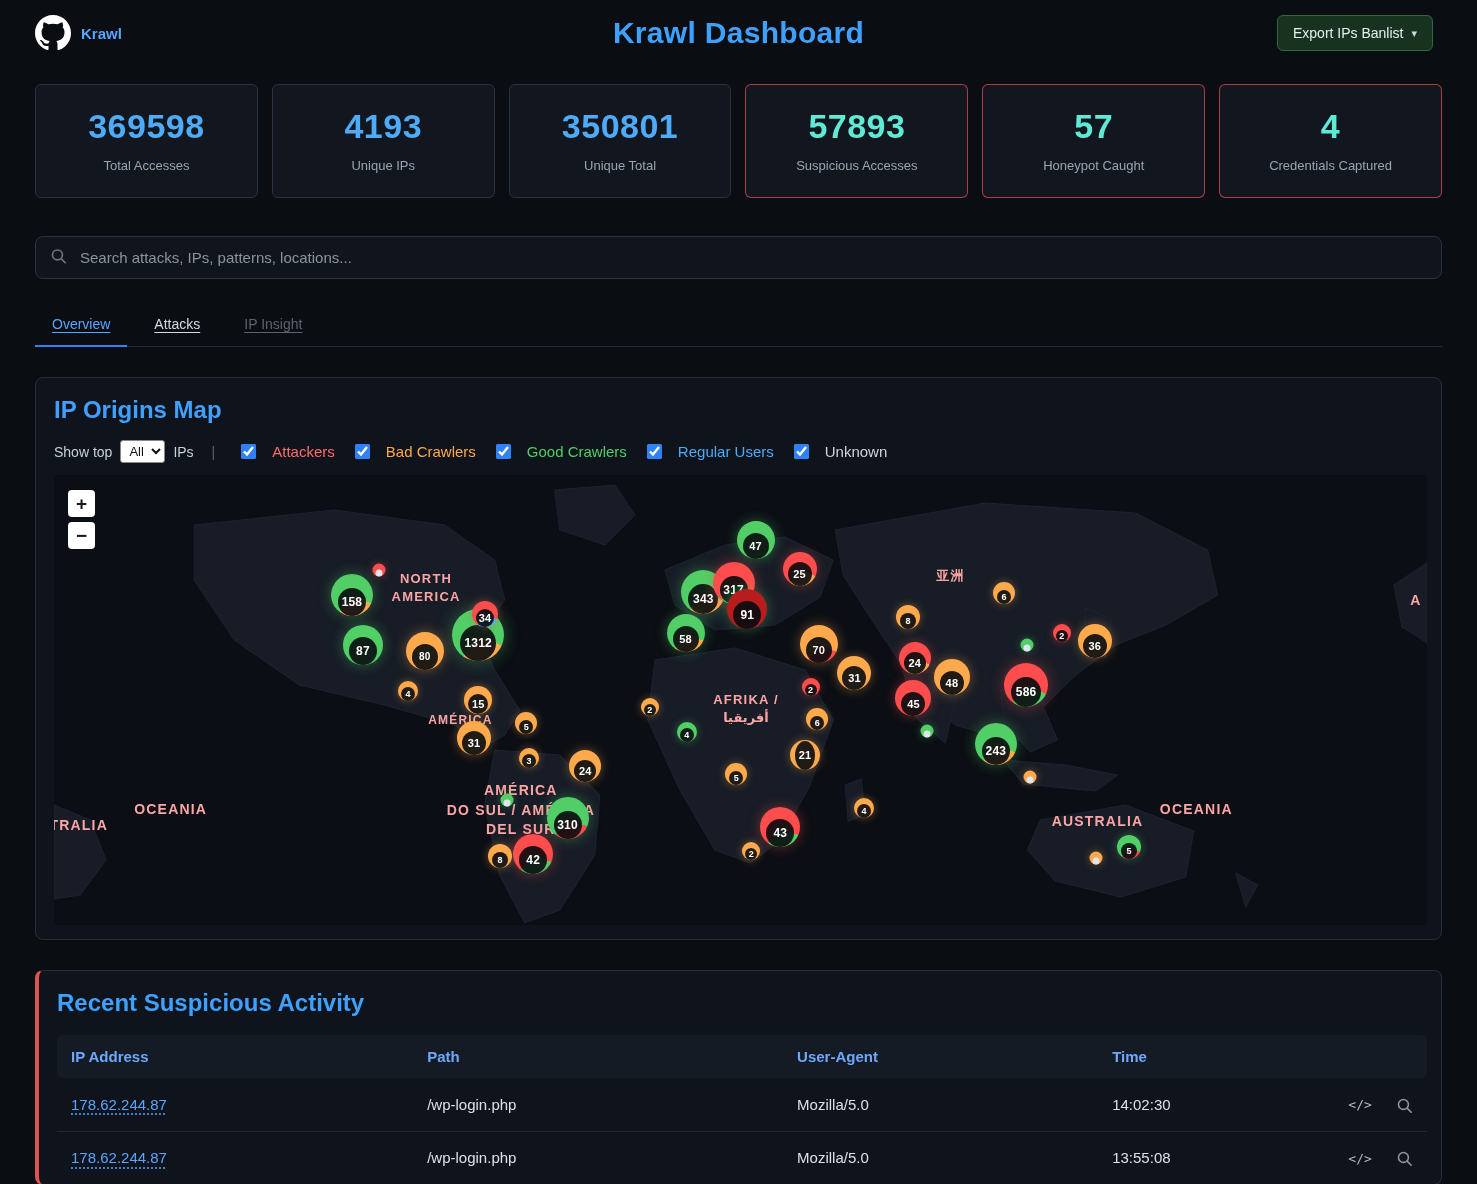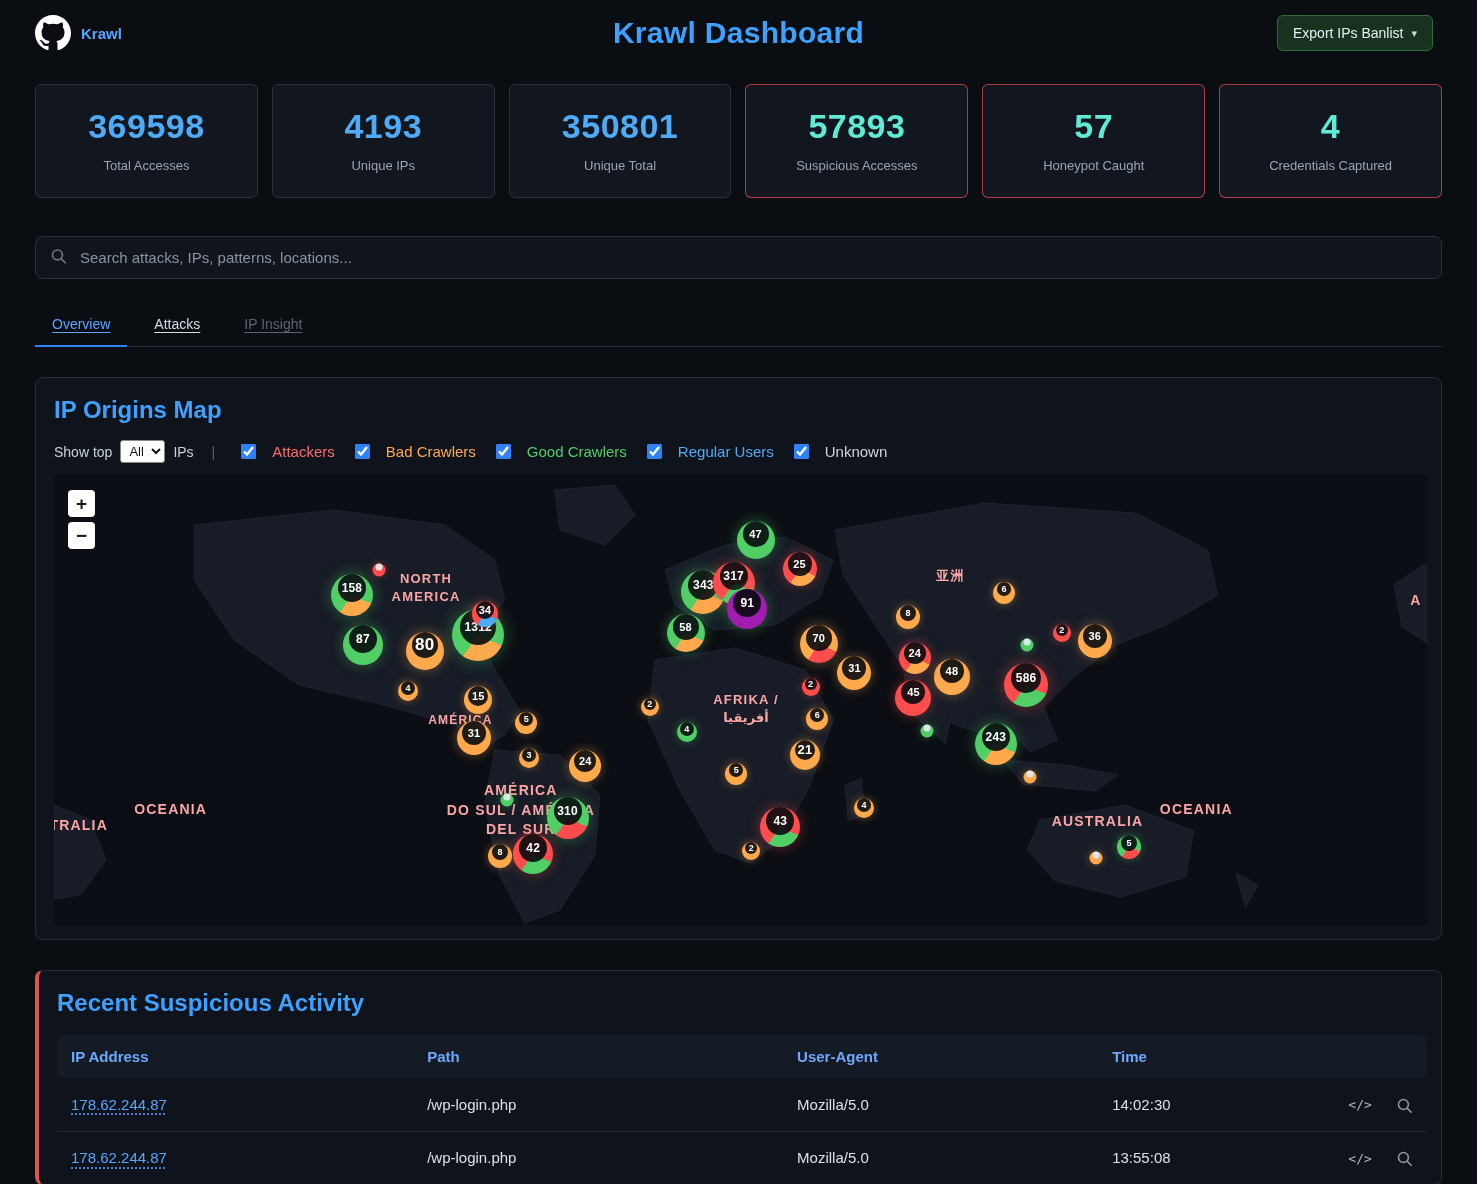--- a/index.html
+++ b/index.html
@@ -45,21 +45,21 @@
   .map-controls select { background:#ffffff; color:#111; border:1px solid #888; border-radius:3px; padding:2px 4px; font-size:13px; margin-right:8px; font-family:inherit; }
   .map-controls .sep { color:#5b6470; margin:0 6px 0 10px; }
   .legend-item { display:flex; align-items:center; gap:13px; margin-left:16px; font-size:15px; }
   .legend-item input { width:15px; height:15px; accent-color:#2f81f7; cursor:pointer; }
   
   .map { position:relative; height:450px; background:#0b0e14; border-radius:4px; overflow:hidden; }
   .map svg.world { position:absolute; inset:0; width:100%; height:100%; }
   .zoom { position:absolute; left:14px; top:15px; z-index:200; display:flex; flex-direction:column; gap:5px; }
   .zoom button { width:27px; height:27px; background:#fff; color:#16181c; border:none; border-radius:4px; font-size:19px; font-weight:700; cursor:pointer; line-height:1; padding:0; font-family:inherit; }
   .map-label { position:absolute; transform:translate(-50%,-50%); color:#fca5a5; font-weight:700; letter-spacing:1.2px; text-align:center; white-space:pre-line; line-height:1.4; z-index:1; }
-  .marker { position:absolute; transform:translate(-50%,-50%); border-radius:50%; display:flex; align-items:flex-start; justify-content:center; cursor:pointer; }
+  .marker { position:absolute; transform:translate(-50%,-50%); border-radius:50%; display:flex; align-items:flex-end; justify-content:center; cursor:pointer; }
   .marker-inner { border-radius:50%; background:rgba(8,11,16,.9); color:#fff; font-weight:700; display:flex; align-items:center; justify-content:center; letter-spacing:.2px; }
   
   .activity { border-left:4px solid #e05252; padding-bottom:0; }
   .activity table { width:100%; border-collapse:collapse; margin-top:18px; }
   .activity thead th { background:#151b25; color:#6ea8fe; text-align:left; font-size:15px; font-weight:700; padding:13px 14px; }
   .activity thead th:first-child { border-radius:6px 0 0 6px; }
   .activity thead th:last-child { border-radius:0 6px 6px 0; }
   .activity tbody td { padding:17px 14px; font-size:15px; color:#dbe1e8; border-top:1px solid #1f2633; }
   .activity tbody tr:first-child td { border-top:none; }
   .activity col.c-ip { width:26%; } .activity col.c-path { width:27%; }
@@ -224,37 +224,37 @@
   </div>
       <div class="marker" style="left: 54.3%; top: 20.9%; width: 34px; height: 34px; z-index: 166; background: conic-gradient(from 215deg, rgb(255, 77, 77) 0deg, rgb(255, 77, 77) 72%, rgb(255, 169, 77) 72%, rgb(255, 169, 77) 100%); box-shadow: rgba(255, 77, 77, 0.4) 0px 0px 11px;">
     <div class="marker-inner" style="width: 24px; height: 24px; font-size: 11px;">25</div>
   </div>
       <div class="marker" style="left: 49.5%; top: 24%; width: 42px; height: 42px; z-index: 158; background: conic-gradient(from 215deg, rgb(255, 77, 77) 0deg, rgb(255, 77, 77) 72%, rgb(81, 207, 102) 72%, rgb(81, 207, 102) 100%); box-shadow: rgba(255, 77, 77, 0.4) 0px 0px 14px;">
     <div class="marker-inner" style="width: 28px; height: 28px; font-size: 12px;">317</div>
   </div>
       <div class="marker" style="left: 47.3%; top: 26%; width: 44px; height: 44px; z-index: 156; background: conic-gradient(from 215deg, rgb(81, 207, 102) 0deg, rgb(81, 207, 102) 72%, rgb(255, 169, 77) 72%, rgb(255, 169, 77) 100%); box-shadow: rgba(81, 207, 102, 0.4) 0px 0px 15px;">
     <div class="marker-inner" style="width: 30px; height: 30px; font-size: 12px;">343</div>
   </div>
-      <div class="marker" style="left: 50.5%; top: 29.8%; width: 40px; height: 40px; z-index: 160; background: #a21caf; box-shadow: rgba(81, 207, 102, 0.4) 0px 0px 13px;">
+      <div class="marker" style="left: 50.5%; top: 29.8%; width: 40px; height: 40px; z-index: 160; background: #b91c1c; box-shadow: rgba(81, 207, 102, 0.4) 0px 0px 13px;">
     <div class="marker-inner" style="width: 28px; height: 28px; font-size: 12px;">91</div>
   </div>
       <div class="marker" style="left: 21.7%; top: 26.7%; width: 42px; height: 42px; z-index: 158; background: conic-gradient(from 215deg, rgb(81, 207, 102) 0deg, rgb(81, 207, 102) 72%, rgb(255, 169, 77) 72%, rgb(255, 169, 77) 100%); box-shadow: rgba(81, 207, 102, 0.4) 0px 0px 14px;">
     <div class="marker-inner" style="width: 28px; height: 28px; font-size: 12px;">158</div>
   </div>
       <div class="marker" style="left: 31.4%; top: 30.9%; width: 26px; height: 26px; z-index: 174; background: conic-gradient(from 215deg, rgb(255, 77, 77) 0deg, rgb(255, 77, 77) 72%, rgb(77, 171, 247) 72%, rgb(77, 171, 247) 100%); box-shadow: rgba(255, 77, 77, 0.4) 0px 0px 9px;">
     <div class="marker-inner" style="width: 18px; height: 18px; font-size: 11px;">34</div>
   </div>
       <div class="marker" style="left: 30.9%; top: 35.6%; width: 52px; height: 52px; z-index: 148; background: conic-gradient(from 215deg, rgb(81, 207, 102) 0deg, rgb(81, 207, 102) 72%, rgb(255, 169, 77) 72%, rgb(255, 169, 77) 100%); box-shadow: rgba(81, 207, 102, 0.4) 0px 0px 17px;">
     <div class="marker-inner" style="width: 36px; height: 36px; font-size: 12px;">1312</div>
   </div>
       <div class="marker" style="left: 22.5%; top: 37.8%; width: 40px; height: 40px; z-index: 160; background: rgb(81, 207, 102); box-shadow: rgba(81, 207, 102, 0.4) 0px 0px 13px;">
     <div class="marker-inner" style="width: 28px; height: 28px; font-size: 12px;">87</div>
   </div>
       <div class="marker" style="left: 27%; top: 39.1%; width: 38px; height: 38px; z-index: 162; background: rgb(255, 169, 77); box-shadow: rgba(255, 169, 77, 0.4) 0px 0px 13px;">
-    <div class="marker-inner" style="width: 26px; height: 26px; font-size: 17px;">80</div>
+    <div class="marker-inner" style="width: 26px; height: 26px; font-size: 10px;">80</div>
   </div>
       <div class="marker" style="left: 46%; top: 35.1%; width: 38px; height: 38px; z-index: 162; background: conic-gradient(from 215deg, rgb(81, 207, 102) 0deg, rgb(81, 207, 102) 72%, rgb(255, 169, 77) 72%, rgb(255, 169, 77) 100%); box-shadow: rgba(81, 207, 102, 0.4) 0px 0px 13px;">
     <div class="marker-inner" style="width: 26px; height: 26px; font-size: 11px;">58</div>
   </div>
       <div class="marker" style="left: 55.7%; top: 37.6%; width: 38px; height: 38px; z-index: 162; background: conic-gradient(from 215deg, rgb(255, 169, 77) 0deg, rgb(255, 169, 77) 72%, rgb(255, 77, 77) 72%, rgb(255, 77, 77) 100%); box-shadow: rgba(255, 169, 77, 0.4) 0px 0px 13px;">
     <div class="marker-inner" style="width: 26px; height: 26px; font-size: 11px;">70</div>
   </div>
       <div class="marker" style="left: 69.2%; top: 26.2%; width: 22px; height: 22px; z-index: 178; background: rgb(255, 169, 77); box-shadow: rgba(255, 169, 77, 0.4) 0px 0px 8px;">
     <div class="marker-inner" style="width: 14px; height: 14px; font-size: 9px;">6</div>
   </div>
@@ -309,21 +309,21 @@
       <div class="marker" style="left: 68.6%; top: 59.8%; width: 42px; height: 42px; z-index: 158; background: conic-gradient(from 215deg, rgb(81, 207, 102) 0deg, rgb(81, 207, 102) 72%, rgb(255, 169, 77) 72%, rgb(255, 169, 77) 100%); box-shadow: rgba(81, 207, 102, 0.4) 0px 0px 14px;">
     <div class="marker-inner" style="width: 28px; height: 28px; font-size: 12px;">243</div>
   </div>
       <div class="marker" style="left: 34.6%; top: 62.9%; width: 20px; height: 20px; z-index: 180; background: rgb(255, 169, 77); box-shadow: rgba(255, 169, 77, 0.4) 0px 0px 8px;">
     <div class="marker-inner" style="width: 14px; height: 14px; font-size: 9px;">3</div>
   </div>
       <div class="marker" style="left: 38.7%; top: 64.7%; width: 32px; height: 32px; z-index: 168; background: rgb(255, 169, 77); box-shadow: rgba(255, 169, 77, 0.4) 0px 0px 11px;">
     <div class="marker-inner" style="width: 22px; height: 22px; font-size: 11px;">24</div>
   </div>
       <div class="marker" style="left: 54.7%; top: 62.2%; width: 30px; height: 30px; z-index: 170; background: rgb(255, 169, 77); box-shadow: rgba(255, 169, 77, 0.4) 0px 0px 10px;">
-    <div class="marker-inner" style="width: 20px; height: 20px; font-size: 13px;">21</div>
+    <div class="marker-inner" style="width: 20px; height: 29px; font-size: 11px;">21</div>
   </div>
       <div class="marker" style="left: 49.7%; top: 66.4%; width: 22px; height: 22px; z-index: 178; background: rgb(255, 169, 77); box-shadow: rgba(255, 169, 77, 0.4) 0px 0px 8px;">
     <div class="marker-inner" style="width: 14px; height: 14px; font-size: 9px;">5</div>
   </div>
       <div class="marker" style="left: 37.4%; top: 76.2%; width: 42px; height: 42px; z-index: 158; background: conic-gradient(from 215deg, rgb(81, 207, 102) 0deg, rgb(81, 207, 102) 72%, rgb(255, 77, 77) 72%, rgb(255, 77, 77) 100%); box-shadow: rgba(81, 207, 102, 0.4) 0px 0px 14px;">
     <div class="marker-inner" style="width: 28px; height: 28px; font-size: 12px;">310</div>
   </div>
       <div class="marker" style="left: 52.9%; top: 78.2%; width: 40px; height: 40px; z-index: 160; background: conic-gradient(from 215deg, rgb(255, 77, 77) 0deg, rgb(255, 77, 77) 72%, rgb(81, 207, 102) 72%, rgb(81, 207, 102) 100%); box-shadow: rgba(255, 77, 77, 0.4) 0px 0px 13px;">
     <div class="marker-inner" style="width: 28px; height: 28px; font-size: 12px;">43</div>
   </div>

